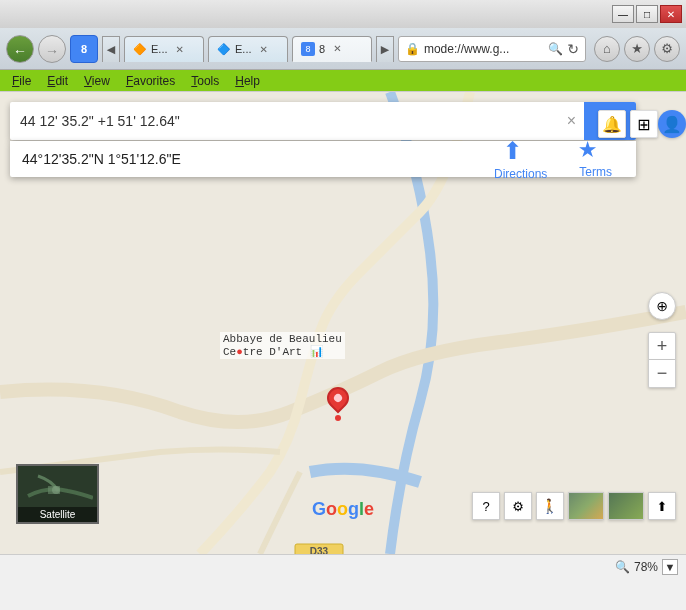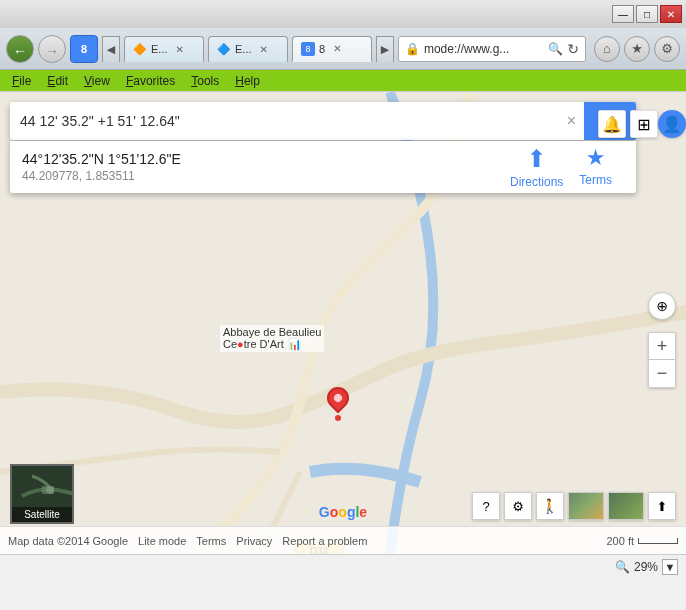--- a/index.html
+++ b/index.html
@@ -46,39 +46,39 @@
     .search-btn svg { fill: white; }
 
     
     .search-dropdown { background: white; box-shadow: 0 2px 6px rgba(0,0,0,0.3); margin-top: 1px; border-radius: 0 0 2px 2px; padding: 10px 12px; }
     .result-title { font-size: 14px; color: #222; font-weight: 500; }
     .result-coords { font-size: 12px; color: #888; margin-top: 2px; }
     .result-actions { display: flex; gap: 16px; position: absolute; right: 12px; top: 50%; transform: translateY(-50%); }
     .result-row { position: relative; display: flex; align-items: flex-start; }
     .result-action { display: flex; flex-direction: column; align-items: center; gap: 2px; cursor: pointer; }
     .action-icon { font-size: 22px; }
-    .action-label { font-size: 12px; color: #4285f4; }
-
-    
-    .satellite-thumb { position: absolute; left: 10px; bottom: 30px; width: 64px; height: 60px; border: 2px solid #666; cursor: pointer; overflow: hidden; z-index: 10; }
+    .action-label { font-size: 12px; color: #4285f4; margin-left: 16px; }
+
+    
+    .satellite-thumb { position: absolute; left: 16px; bottom: 30px; width: 83px; height: 60px; border: 2px solid #666; cursor: pointer; overflow: hidden; z-index: 10; }
     .satellite-img { width: 100%; height: 100%; background: #2a3a2a; position: relative; }
     .sat-label { position: absolute; bottom: 0; left: 0; right: 0; background: rgba(0,0,0,0.5); color: white; font-size: 10px; text-align: center; padding: 2px; }
 
     
     .map-bottom { position: absolute; bottom: 0; left: 0; right: 0; height: 28px; display: flex; align-items: center; justify-content: space-between; background: rgba(255,255,255,0.85); border-top: 1px solid #ddd; padding: 0 8px; font-size: 11px; color: #555; z-index: 10; }
     .bottom-links { display: flex; gap: 10px; }
     .bottom-link { color: #555; cursor: pointer; font-size: 11px; }
     .scale-bar { display: flex; align-items: center; gap: 4px; }
     .scale-line { width: 40px; height: 6px; border: 1px solid #555; border-top: none; }
 
     
     .map-overlays { position: absolute; bottom: 34px; right: 10px; display: flex; gap: 4px; z-index: 10; }
 
     
-    .google-logo { position: absolute; bottom: 34px; left: 50%; transform: translateX(-50%); font-size: 14px; font-weight: bold; z-index: 10; }
+    .google-logo { position: absolute; bottom: 34px; left: 50%; transform: translateX(-50%); font-size: 18px; font-weight: bold; z-index: 10; }
     .google-logo span:nth-child(1) { color: #4285f4; }
     .google-logo span:nth-child(2) { color: #ea4335; }
     .google-logo span:nth-child(3) { color: #fbbc05; }
     .google-logo span:nth-child(4) { color: #4285f4; }
     .google-logo span:nth-child(5) { color: #34a853; }
     .google-logo span:nth-child(6) { color: #ea4335; }
 
     
     .map-pin { position: absolute; z-index: 5; }
 
@@ -185,21 +185,20 @@
           <circle cx="11" cy="11" r="7" stroke="white" stroke-width="2.5" fill="none"></circle>
           <line x1="16.5" y1="16.5" x2="21" y2="21" stroke="white" stroke-width="2.5"></line>
         </svg>
       </button>
     </div>
 
     <div class="search-dropdown">
       <div class="result-row">
         <div>
           <div class="result-title">44°12'35.2"N 1°51'12.6"E</div>
-          <div class="result-coords">44.209778, 1.853511</div>
         </div>
         <div class="result-actions">
           <div class="result-action">
             <span class="action-icon" style="color:#4285f4;font-size:24px;">⬆</span>
             <span class="action-label">Directions</span>
           </div>
           <div class="result-action">
             <span class="action-icon" style="color:#4285f4;font-size:22px;">★</span>
             <span class="action-label">Terms</span>
           </div>
@@ -211,21 +210,21 @@
   <div style="position:absolute;top:18px;right:60px;z-index:10;">
     <div style="width:28px;height:28px;background:white;border:1px solid #ddd;border-radius:2px;display:flex;align-items:center;justify-content:center;font-size:16px;box-shadow:0 1px 3px rgba(0,0,0,0.2);">🔔</div>
   </div>
   <div style="position:absolute;top:18px;right:28px;z-index:10;">
     <div style="width:28px;height:28px;background:white;border:1px solid #ddd;border-radius:2px;display:flex;align-items:center;justify-content:center;font-size:16px;box-shadow:0 1px 3px rgba(0,0,0,0.2);">⊞</div>
   </div>
   <div style="position:absolute;top:18px;right:0px;z-index:10;">
     <div style="width:28px;height:28px;background:#4285f4;border-radius:50%;display:flex;align-items:center;justify-content:center;font-size:16px;color:white;box-shadow:0 1px 3px rgba(0,0,0,0.2);">👤</div>
   </div>
 
-  <div class="place-label" style="left:220px;top:233px;">
+  <div class="place-label" style="left:220px;top:240px;font-family:Liberation Mono, monospace;">
     <span>Abbaye de Beaulieu</span><br>
     <span>Ce<span style="color:#e53935;">●</span>tre D'Art</span>
     <span style="font-size:11px;color:#555;margin-left:2px;">📊</span>
   </div>
 
   <div class="map-pin" style="left:327px;top:295px;">
     <div style="position:relative;width:24px;height:36px;">
       <div style="width:22px;height:22px;background:#e53935;border-radius:50% 50% 50% 0;transform:rotate(-45deg);border:2px solid #c62828;position:absolute;top:0;left:0;">
         <div style="width:8px;height:8px;background:#ffcdd2;border-radius:50%;position:absolute;top:5px;left:5px;"></div>
       </div>
@@ -261,35 +260,22 @@
         <circle cx="38" cy="24" r="4" fill="#8aaa8a" opacity="0.5"></circle>
       </svg>
     </div>
     <div class="sat-label">Satellite</div>
   </div>
 
   <div class="google-logo">
     <span>G</span><span>o</span><span>o</span><span>g</span><span style="color:#34a853;">l</span><span>e</span>
   </div>
 
-  <div class="map-bottom">
-    <div class="bottom-links">
-      <span class="bottom-link">Map data ©2014 Google</span>
-      <span class="bottom-link">Lite mode</span>
-      <span class="bottom-link">Terms</span>
-      <span class="bottom-link">Privacy</span>
-      <span class="bottom-link">Report a problem</span>
-    </div>
-    <div class="scale-bar">
-      <span>200 ft</span>
-      <div class="scale-line"></div>
-    </div>
-  </div>
 </div>
 
 <div class="status-bar">
   <div class="status-left"></div>
   <div class="zoom-control">
     <span>🔍</span>
-    <span class="zoom-val">29%</span>
+    <span class="zoom-val">78%</span>
     <div class="zoom-btn">▼</div>
   </div>
 </div>
 
 </body></html>

